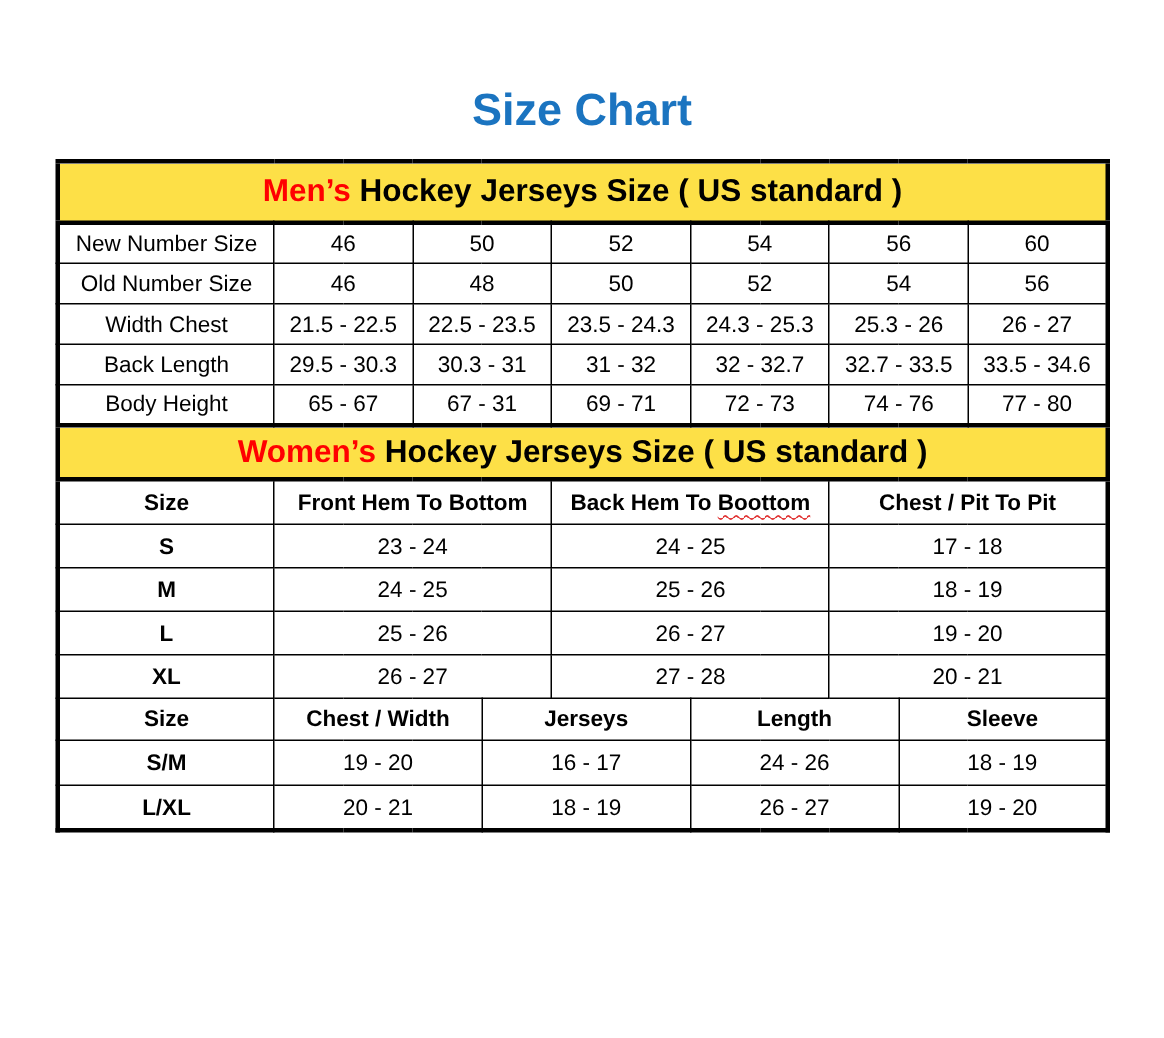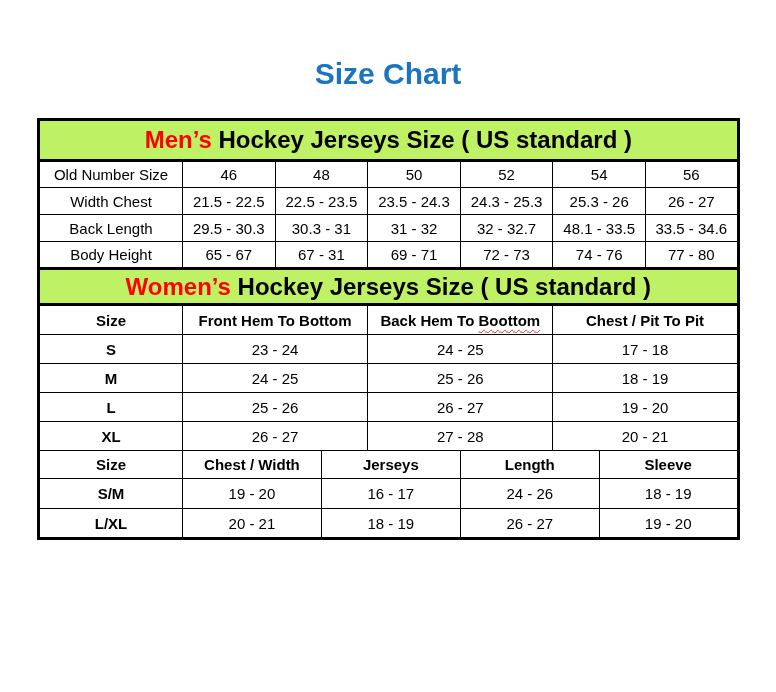--- a/index.html
+++ b/index.html
@@ -6,21 +6,21 @@
     margin: 0;
     padding: 0;
     background: #ffffff;
     width: 776px;
     height: 692px;
     font-family: "Liberation Sans", sans-serif;
     overflow: hidden;
   }
   .title {
     padding-top: 56px;
-    margin-bottom: 26px;
+    margin-bottom: 14px;
     text-align: center;
     font-size: 30px;
     line-height: 1.2;
     font-weight: 700;
     color: #1B74C0;
     letter-spacing: 0px;
   }
   table.size-chart {
     border-collapse: collapse;
     table-layout: fixed;
@@ -34,23 +34,23 @@
     border: 1.5px solid #000;
     padding: 0 2px;
     text-align: center;
     vertical-align: middle;
     font-size: 15px;
     color: #000;
     white-space: nowrap;
     overflow: hidden;
   }
   td.band {
-    background: #bef264;
+    background: #fde047;
     font-weight: 700;
-    font-size: 24px;
+    font-size: 21px;
     border-top: 3px solid #000;
     border-bottom: 3px solid #000;
   }
   .red { color: #FF0000; }
   td.hb  { font-weight: 700; }
   td.lbl { font-weight: 400; }
   td.lblb { font-weight: 700; }
   td.val { font-weight: 400; }
   tr.band-m { height: 41px; }
   tr.hrow-m { height: 29px; }
@@ -89,20 +89,29 @@
       <col class="c-unit">
       <col class="c-unit">
       <col class="c-unit">
   </colgroup>
 
   <tbody>
       <tr class="band-m">
     <td class="band" colspan="13"><span class="red">Men’s</span> <span>Hockey Jerseys Size ( US standard )</span></td>
   </tr>
   <tr class="drow-m">
+    <td class="lbl">New Number Size</td>
+    <td class="val" colspan="2">46</td>
+    <td class="val" colspan="2">50</td>
+    <td class="val" colspan="2">52</td>
+    <td class="val" colspan="2">54</td>
+    <td class="val" colspan="2">56</td>
+    <td class="val" colspan="2">60</td>
+  </tr>
+  <tr class="drow-m">
     <td class="lbl">Old Number Size</td>
     <td class="val" colspan="2">46</td>
     <td class="val" colspan="2">48</td>
     <td class="val" colspan="2">50</td>
     <td class="val" colspan="2">52</td>
     <td class="val" colspan="2">54</td>
     <td class="val" colspan="2">56</td>
   </tr>
   <tr class="drow-m">
     <td class="lbl">Width Chest</td>
@@ -112,21 +121,21 @@
     <td class="val" colspan="2">24.3 - 25.3</td>
     <td class="val" colspan="2">25.3 - 26</td>
     <td class="val" colspan="2">26 - 27</td>
   </tr>
   <tr class="drow-m">
     <td class="lbl">Back Length</td>
     <td class="val" colspan="2">29.5 - 30.3</td>
     <td class="val" colspan="2">30.3 - 31</td>
     <td class="val" colspan="2">31 - 32</td>
     <td class="val" colspan="2">32 - 32.7</td>
-    <td class="val" colspan="2">48.1 - 33.5</td>
+    <td class="val" colspan="2">32.7 - 33.5</td>
     <td class="val" colspan="2">33.5 - 34.6</td>
   </tr>
   <tr class="drow-m">
     <td class="lbl">Body Height</td>
     <td class="val" colspan="2">65 - 67</td>
     <td class="val" colspan="2">67 - 31</td>
     <td class="val" colspan="2">69 - 71</td>
     <td class="val" colspan="2">72 - 73</td>
     <td class="val" colspan="2">74 - 76</td>
     <td class="val" colspan="2">77 - 80</td>

